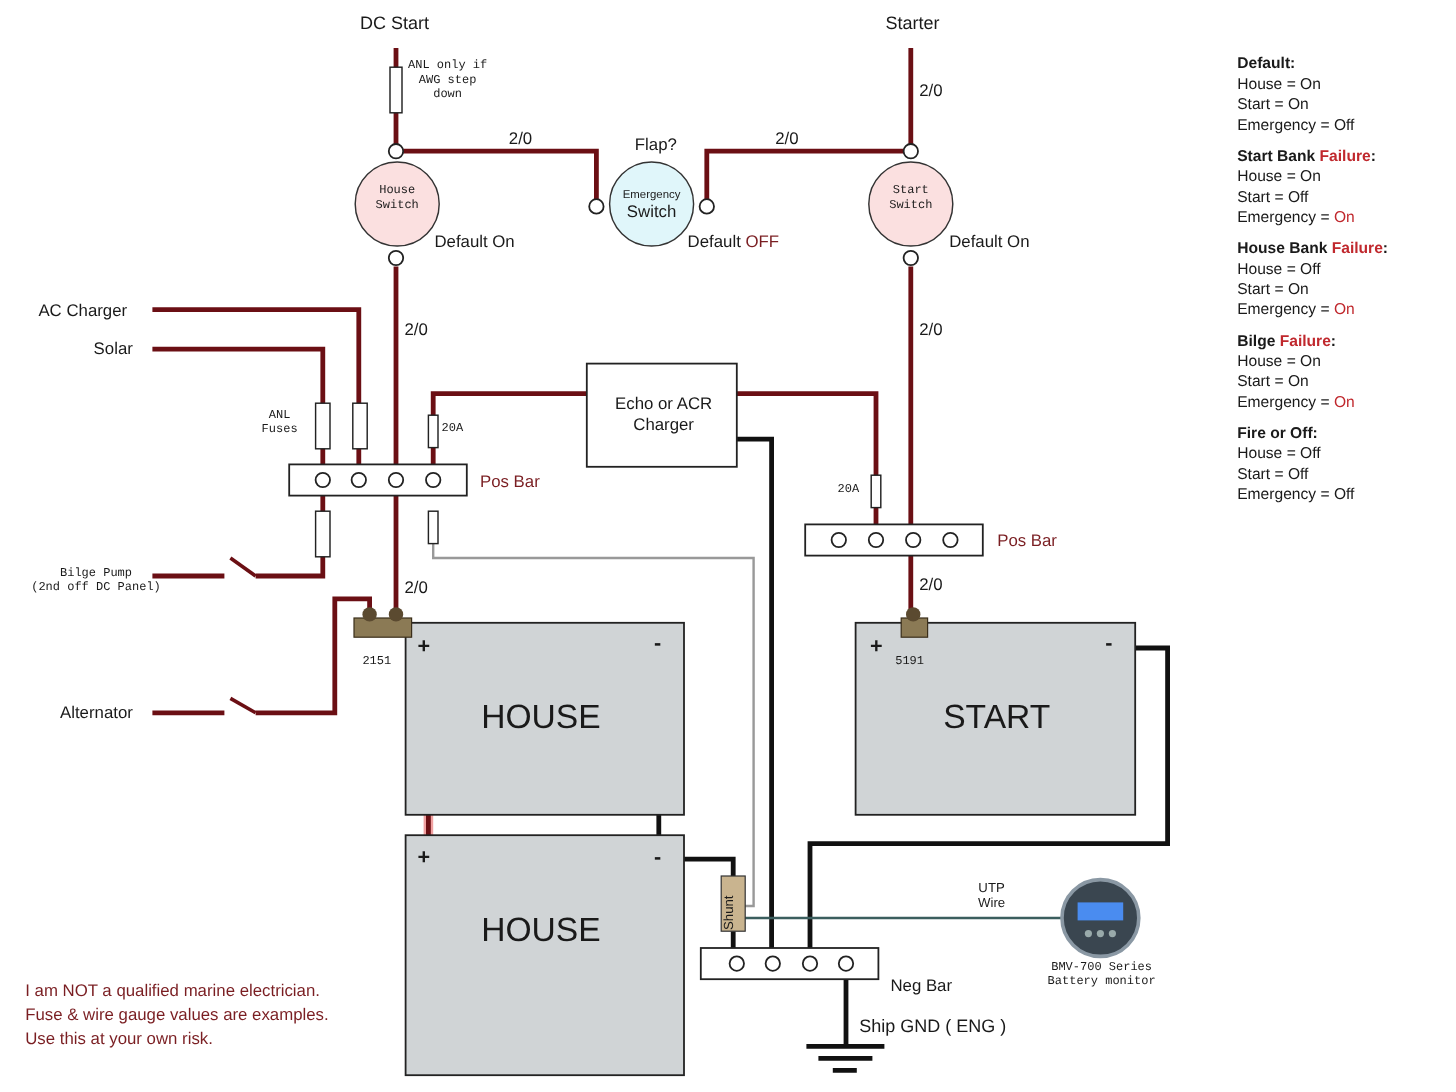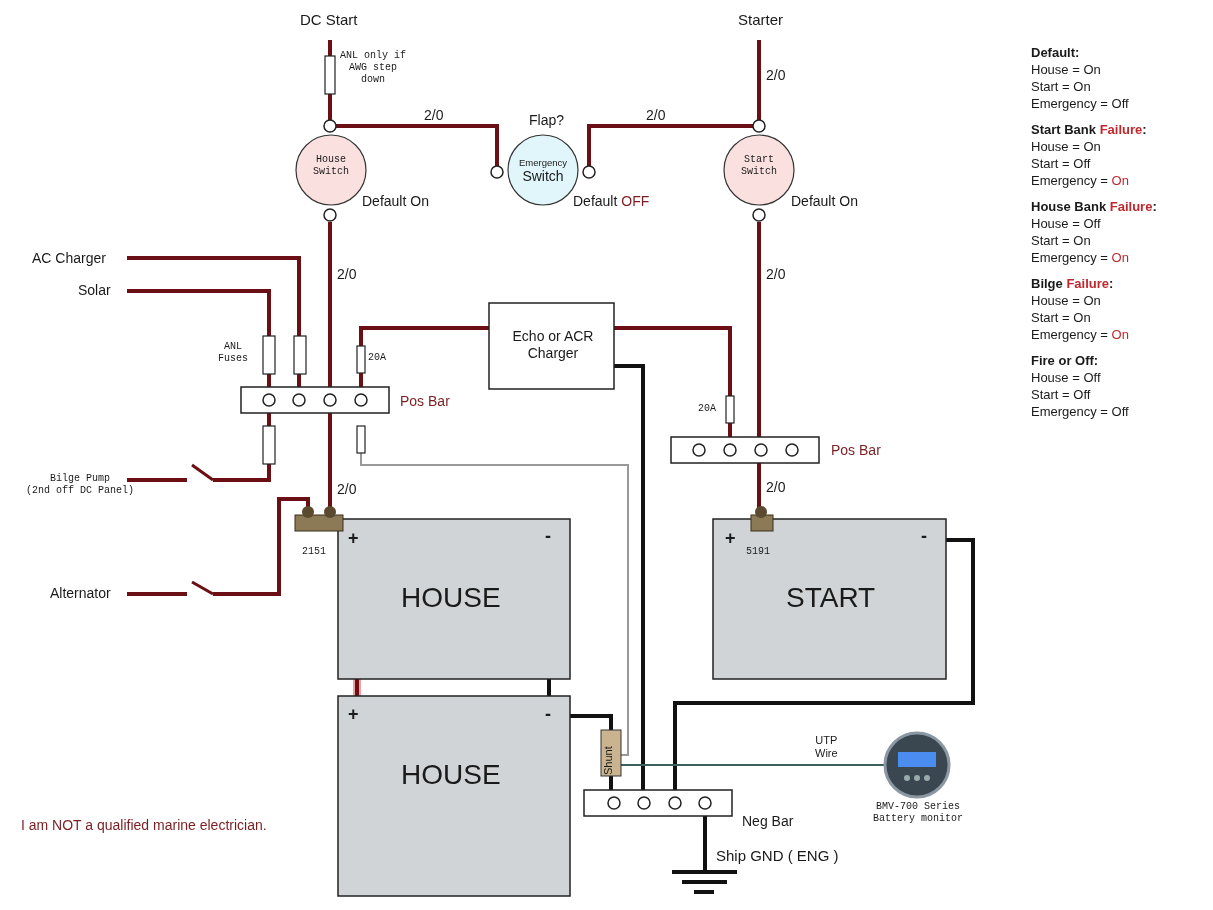--- a/index.html
+++ b/index.html
@@ -258,13 +258,15 @@
   <div class="grp">
     <div class="hd"><span>Fire or Off</span><span class="red"></span><span>:</span></div>
     <div><span>House = </span><span>Off</span></div>
     <div><span>Start = </span><span>Off</span></div>
     <div><span>Emergency = </span><span>Off</span></div>
   </div>
 </div>
 
 <div class="disclaimer">
   <div>I am NOT a qualified marine electrician.</div>
+  <div>Fuse &amp; wire gauge values are examples.</div>
+  <div>Use this at your own risk.</div>
 </div>
 
 </body></html>

